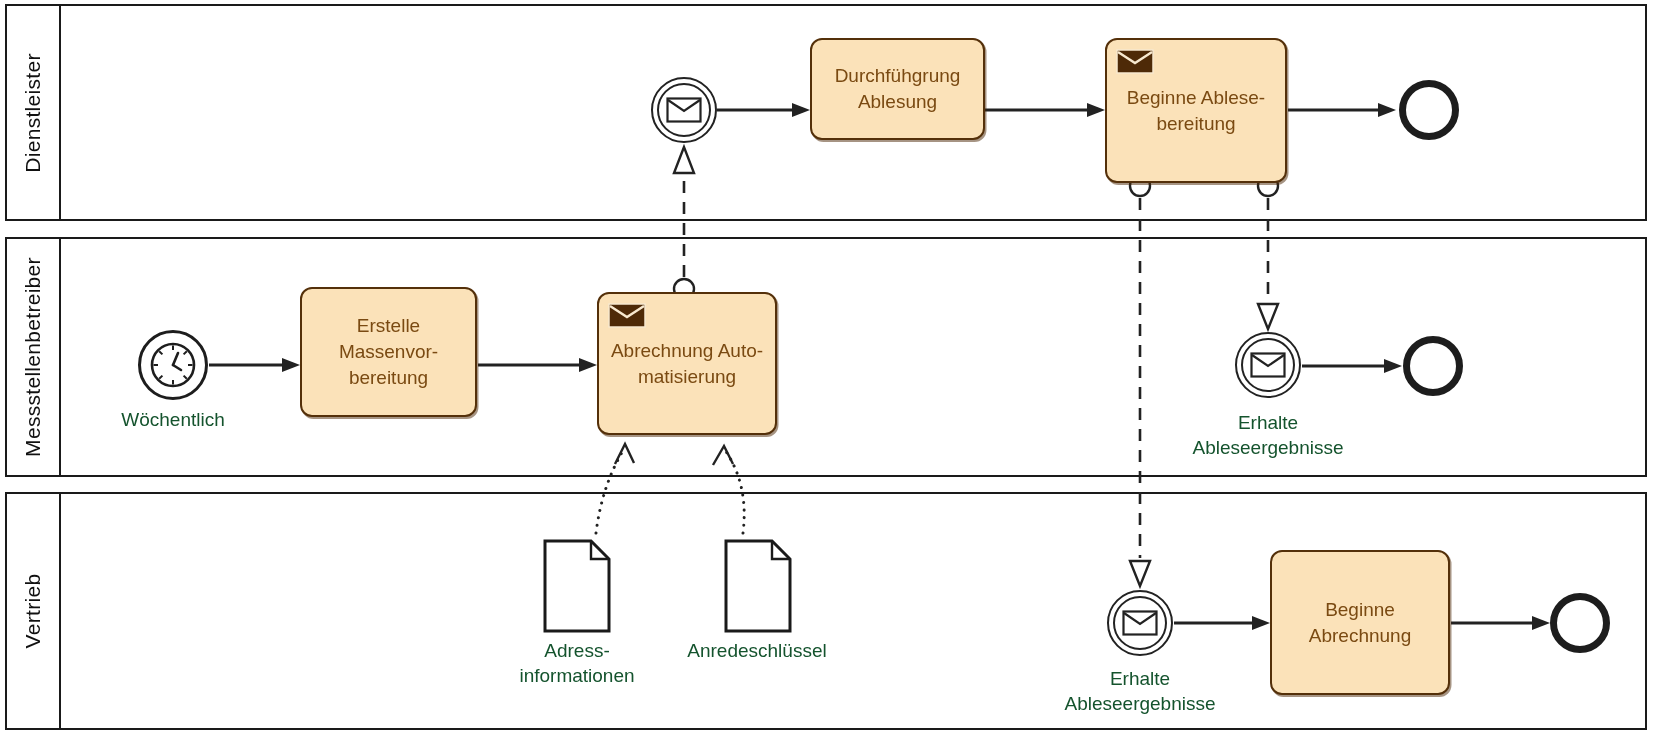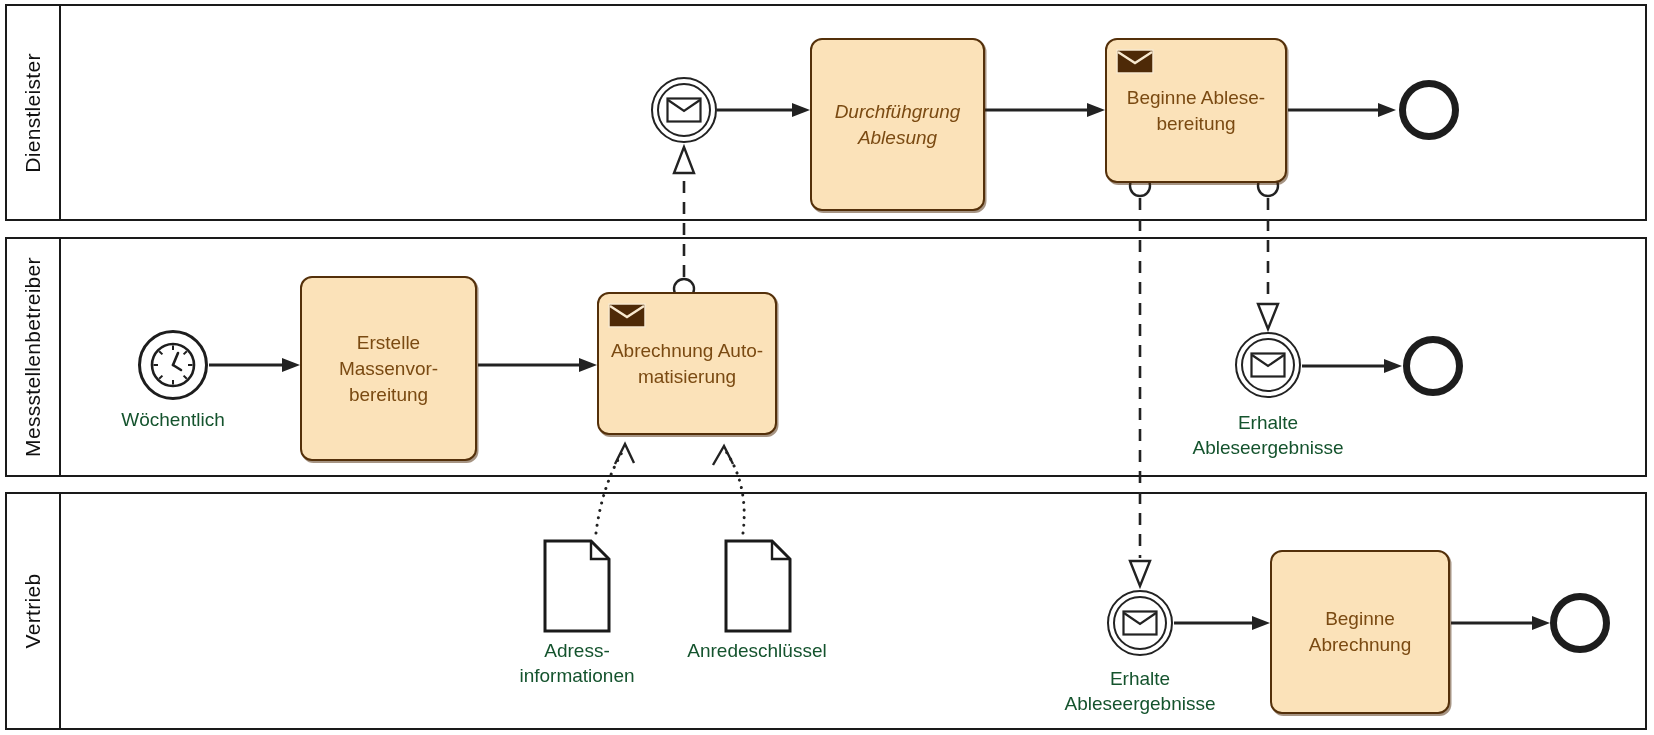--- a/index.html
+++ b/index.html
@@ -108,21 +108,21 @@
 
   <div class="event event-catch" style="left:651px;top:77px;">
     <div class="inner">
       <svg width="36" height="26" viewBox="0 0 36 26">
         <rect x="1.5" y="1.5" width="33" height="23" fill="#fff" stroke="#222" stroke-width="2.2"></rect>
         <path d="M2,3 L18,14 L34,3" fill="none" stroke="#222" stroke-width="2.2"></path>
       </svg>
     </div>
   </div>
 
-  <div class="task" style="left:810px;top:38px;width:175px;height:173px;font-style:italic;">
+  <div class="task" style="left:810px;top:38px;width:175px;height:102px;">
     <span>Durchfühgrung</span>
     <span>Ablesung</span>
   </div>
 
   <div class="task" style="left:1105px;top:38px;width:182px;height:145px;">
     <svg class="marker" width="38" height="25" viewBox="0 0 38 25">
       <rect x="1" y="1" width="36" height="23" fill="#4E2A07" stroke="#F8E9CF" stroke-width="1.5"></rect>
       <path d="M2,3 L19,14 L36,3" fill="none" stroke="#F8E9CF" stroke-width="2.4"></path>
     </svg>
     <span>Beginne Ablese-</span>
@@ -145,21 +145,21 @@
         <line x1="14.4" y1="35.6" x2="11.2" y2="38.8"></line>
       </g>
       <g stroke="#1d1d1d" stroke-width="2.6" stroke-linecap="round">
         <line x1="25" y1="25" x2="30" y2="13"></line>
         <line x1="25" y1="25" x2="33" y2="30"></line>
       </g>
     </svg>
   </div>
   <div class="flabel" style="left:173px;top:407px;">Wöchentlich</div>
 
-  <div class="task" style="left:300px;top:276px;width:177px;height:185px;">
+  <div class="task" style="left:300px;top:287px;width:177px;height:130px;">
     <span>Erstelle</span>
     <span>Massenvor-</span>
     <span>bereitung</span>
   </div>
 
   <div class="task" style="left:597px;top:292px;width:180px;height:143px;">
     <svg class="marker" width="38" height="25" viewBox="0 0 38 25">
       <rect x="1" y="1" width="36" height="23" fill="#4E2A07" stroke="#F8E9CF" stroke-width="1.5"></rect>
       <path d="M2,3 L19,14 L36,3" fill="none" stroke="#F8E9CF" stroke-width="2.4"></path>
     </svg>
@@ -207,20 +207,20 @@
         <rect x="1.5" y="1.5" width="33" height="23" fill="#fff" stroke="#222" stroke-width="2.2"></rect>
         <path d="M2,3 L18,14 L34,3" fill="none" stroke="#222" stroke-width="2.2"></path>
       </svg>
     </div>
   </div>
   <div class="flabel" style="left:1140px;top:666px;">
     <div>Erhalte</div>
     <div>Ableseergebnisse</div>
   </div>
 
-  <div class="task" style="left:1270px;top:550px;width:180px;height:164px;">
+  <div class="task" style="left:1270px;top:550px;width:180px;height:145px;">
     <span>Beginne</span>
     <span>Abrechnung</span>
   </div>
 
   <div class="event event-end" style="left:1550px;top:593px;"></div>
 
 </div>
 
 </body></html>

